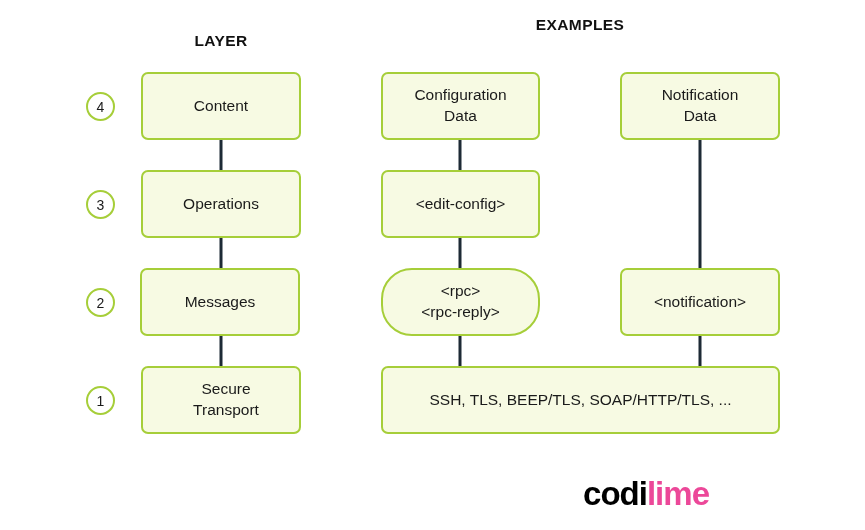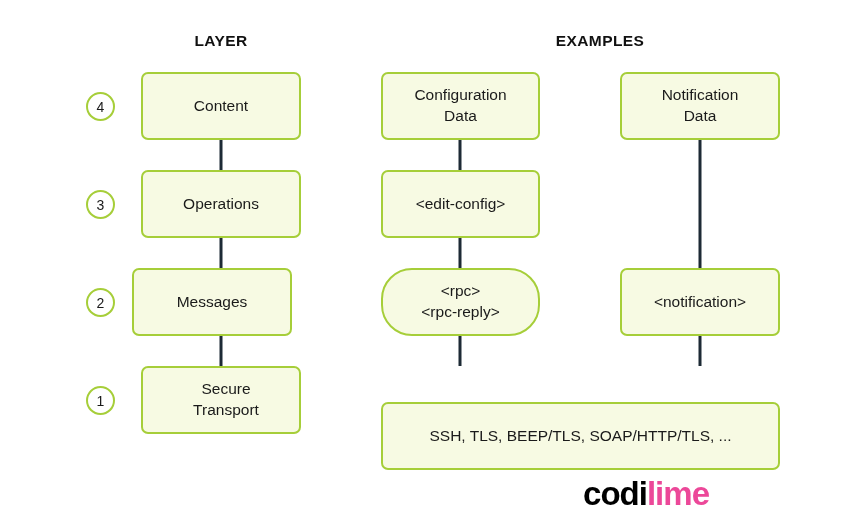--- a/index.html
+++ b/index.html
@@ -24,21 +24,21 @@
     position: absolute;
     font-size: 15.5px;
     font-weight: bold;
     color: #111111;
     letter-spacing: 0.4px;
     text-align: center;
     white-space: nowrap;
     transform: translateX(-50%);
   }
   #hdr-layer    { left: 221px; top: 32px; }
-  #hdr-examples { left: 580px; top: 32px; margin-left: 20px; }
+  #hdr-examples { left: 580px; top: 16px; }
 
   
   .layer-badge {
     position: absolute;
     width: 29px;
     height: 29px;
     border: 2px solid #a6ce39;
     border-radius: 50%;
     background: #ffffff;
     box-sizing: border-box;
@@ -97,40 +97,40 @@
   <div id="hdr-layer" class="col-header">LAYER</div>
   <div id="hdr-examples" class="col-header">EXAMPLES</div>
 
   <div class="layer-badge" style="top:92px">4</div>
   <div class="layer-badge" style="top:190px">3</div>
   <div class="layer-badge" style="top:288px">2</div>
   <div class="layer-badge" style="top:386px">1</div>
 
   <div class="node" style="left:141px; top:170px; width:160px; height:68px;">Operations</div>
   <div class="node" style="left:141px; top:72px;  width:160px; height:68px;">Content</div>
-  <div class="node" style="left:132px; top:268px; width:160px; height:68px;">Messages</div>
+  <div class="node" style="left:140px; top:268px; width:160px; height:68px;">Messages</div>
   <div class="node" style="left:141px; top:366px; width:160px; height:68px;padding-left:16px;">Secure<br>Transport</div>
 
   <div class="connector" style="left:221px; top:140px; height:30px;"></div>
   <div class="connector" style="left:221px; top:238px; height:30px;"></div>
   <div class="connector" style="left:221px; top:336px; height:30px;"></div>
 
   <div class="node" style="left:381px; top:72px;  width:159px; height:68px;">Configuration<br>Data</div>
   <div class="node" style="left:381px; top:170px; width:159px; height:68px;">&lt;edit-config&gt;</div>
   <div class="node" style="left:381px; top:268px; width:159px; height:68px;border-radius:31px;">&lt;rpc&gt;<br>&lt;rpc-reply&gt;</div>
 
   <div class="connector" style="left:460px; top:140px; height:30px;"></div>
   <div class="connector" style="left:460px; top:238px; height:30px;"></div>
   <div class="connector" style="left:460px; top:336px; height:30px;"></div>
 
   <div class="node" style="left:620px; top:72px;  width:160px; height:68px;">Notification<br>Data</div>
   <div class="node" style="left:620px; top:268px; width:160px; height:68px;">&lt;notification&gt;</div>
 
   <div class="connector" style="left:700px; top:140px; height:128px;"></div>
   <div class="connector" style="left:700px; top:336px; height:30px;"></div>
 
-  <div class="node" style="left:381px; top:366px; width:399px; height:68px;margin-top:36px;">SSH, TLS, BEEP/TLS, SOAP/HTTP/TLS, ...</div>
+  <div class="node" style="left:381px; top:366px; width:399px; height:68px;">SSH, TLS, BEEP/TLS, SOAP/HTTP/TLS, ...</div>
 
   <div id="logo">
     <span class="logo-dark">codi</span><span class="logo-lime">lime</span>
   </div>
 
 </div>
 
 </body></html>

